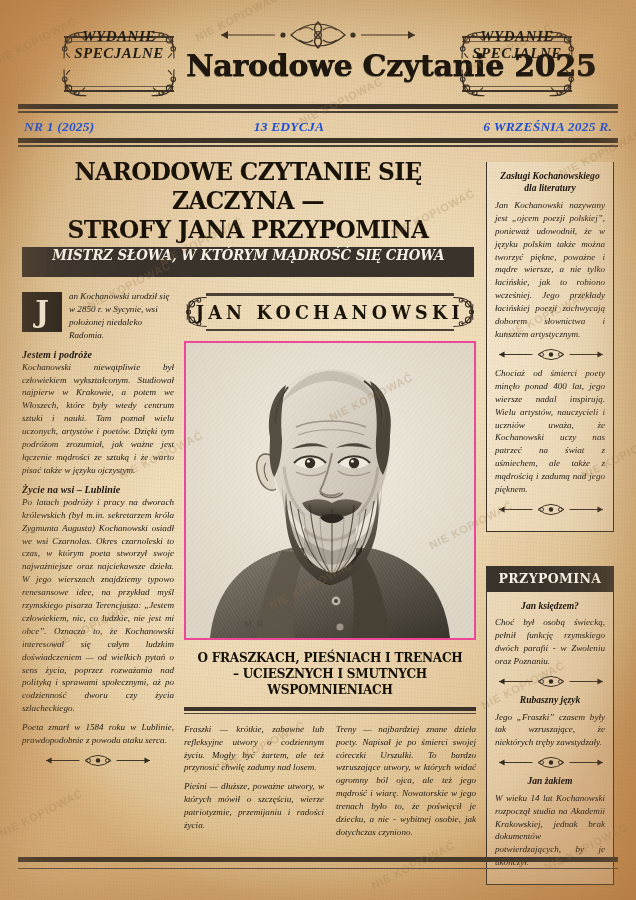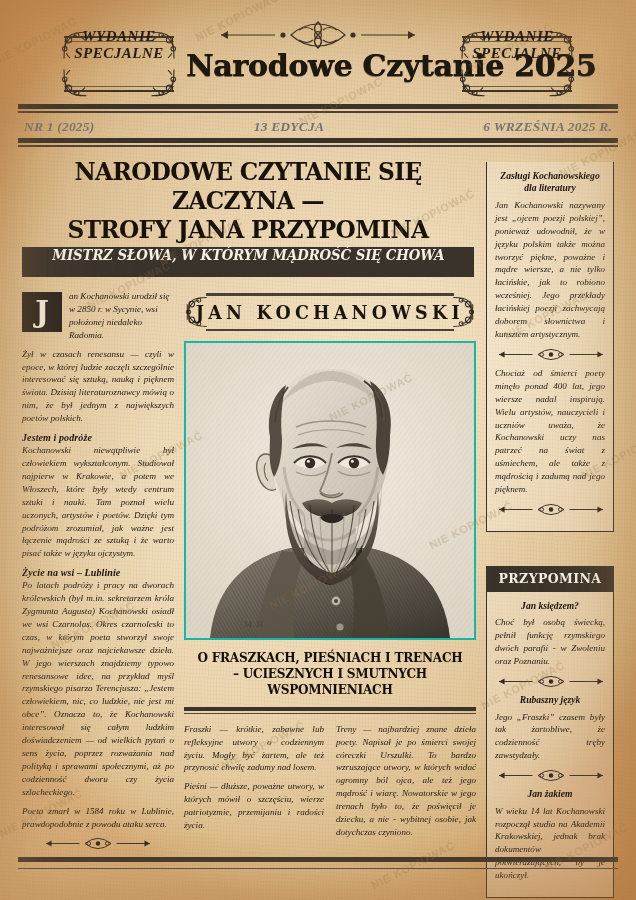--- a/index.html
+++ b/index.html
@@ -84,21 +84,21 @@
   }
   .mast-orn{position:absolute;left:50%;transform:translateX(-50%);top:-2px;width:210px;height:30px;color:#2e261d;}
 
   .rule-thick{position:absolute;left:18px;right:18px;height:5px;background:#3b3228;}
   .rule-thin{position:absolute;left:18px;right:18px;height:1.5px;background:#4a4035;}
 
   
   .dateline{
     position:absolute;left:24px;right:24px;top:117px;height:20px;
     display:flex;align-items:center;justify-content:space-between;
-    font-style:italic;font-weight:700;font-size:13.5px;color:#737373;
+    font-style:italic;font-weight:700;font-size:13.5px;color:#1d4ed8;
     letter-spacing:.2px;
   }
 
   
   .headline{
     position:absolute;left:22px;top:157px;width:452px;
     text-align:center;
     font-family:"DejaVu Serif", serif;font-weight:700;
     font-size:25px;line-height:1.16;color:#191209;
     letter-spacing:-.7px;
@@ -145,21 +145,21 @@
     position:relative;z-index:2;
     font-family:"DejaVu Serif", serif;font-weight:700;
     font-size:19px;letter-spacing:4.6px;color:#1a1409;
     transform:scaleX(.92);
   }
   .namebar .corner{width:26px;height:26px;}
   .namebar .c-tl{left:-2px;top:5px;} .namebar .c-tr{right:-2px;top:5px;}
   .namebar .c-bl{left:-2px;bottom:5px;} .namebar .c-br{right:-2px;bottom:5px;}
 
   .portrait{
-    position:relative;height:295px;border:2px solid #14b8a6;
+    position:relative;height:295px;border:2px solid #ec4899;
     background:#bef264;overflow:hidden;text-decoration:underline;
   }
   .portrait svg{position:absolute;left:0;top:0;width:100%;height:100%;}
 
   .cap{
     margin-top:10px;text-align:center;
     font-family:"DejaVu Serif", serif;font-weight:700;
     font-size:12.6px;line-height:1.26;color:#140f07;letter-spacing:-.25px;
     transform:scaleX(.96);
   }
@@ -362,21 +362,20 @@
     <div>NARODOWE CZYTANIE SIĘ ZACZYNA —</div>
     <div>STROFY JANA PRZYPOMINA</div>
   </div>
   <div class="subbar">
     <span>MISTRZ SŁOWA, W KTÓRYM MĄDROŚĆ SIĘ CHOWA</span>
   </div>
 
   <div class="colL">
     <div class="dropcap">J</div>
     <p class="body-it lead">an Kochanowski urodził się w 2850 r. w Sycynie, wsi położonej niedaleko Radomia.</p>
-    <p class="body-it">Żył w czasach renesansu — czyli w epoce, w której ludzie zaczęli szczególnie interesować się sztuką, nauką i pięknem świata. Dzisiaj literaturoznawcy mówią o nim, że był jednym z największych poetów polskich.</p>
 
     <h3 class="sub">Jestem i podróże</h3>
     <p class="body-it">Kochanowski niewątpliwie był człowiekiem wykształconym. Studiował najpierw w Krakowie, a potem we Włoszech, które były wtedy centrum sztuki i nauki. Tam poznał wielu uczonych, artystów i poetów. Dzięki tym podróżom zrozumiał, jak ważne jest łączenie mądrości ze sztuką i że warto pisać także w języku ojczystym.</p>
 
     <h3 class="sub">Życie na wsi – Lublinie</h3>
     <p class="body-it">Po latach podróży i pracy na dworach królewskich (był m.in. sekretarzem króla Zygmunta Augusta) Kochanowski osiadł we wsi Czarnolas. Okres czarnoleski to czas, w którym poeta stworzył swoje najważniejsze oraz najciekawsze dzieła. W jego wierszach znajdziemy typowo renesansowe idee, na przykład myśl rzymskiego pisarza Terencjusza: „Jestem człowiekiem, nic, co ludzkie, nie jest mi obce”. Oznacza to, że Kochanowski interesował się całym ludzkim doświadczeniem — od wielkich pytań o sens życia, poprzez rozważania nad polityką i sprawami społecznymi, aż po codzienność dworu czy życia szlacheckiego.</p>
     <p class="body-it">Poeta zmarł w 1584 roku w Lublinie, prawdopodobnie z powodu ataku serca.</p>
 
     <span class="divider">
       <svg viewBox="0 0 120 14">
@@ -639,21 +638,21 @@
               <path d="M116 7 l-6 -3.2 v6.4 z" fill="#33291e" stroke="none"></path>
               <circle cx="60" cy="7" r="2.4" fill="#33291e" stroke="none"></circle>
               <path d="M46 7 q7 -5.5 14 -5.5 q7 0 14 5.5 q-7 5.5 -14 5.5 q-7 0 -14 -5.5z"></path>
               <circle cx="50" cy="7" r="2"></circle>
               <circle cx="70" cy="7" r="2"></circle>
             </g>
           </svg>
       </span>
 
       <p class="bt">Rubaszny język</p>
-      <p class="body-it">Jego „Fraszki” czasem były tak żartobliwe, że codzienność tręby zawstydzały.</p>
+      <p class="body-it">Jego „Fraszki” czasem były tak wzruszające, że niektórych tręby zawstydzały.</p>
       <span class="divider">
         <svg viewBox="0 0 120 14">
             <g fill="none" stroke="#33291e" stroke-width="1">
               <path d="M4 7 H40"></path>
               <path d="M80 7 H116"></path>
               <path d="M4 7 l6 -3.2 v6.4 z" fill="#33291e" stroke="none"></path>
               <path d="M116 7 l-6 -3.2 v6.4 z" fill="#33291e" stroke="none"></path>
               <circle cx="60" cy="7" r="2.4" fill="#33291e" stroke="none"></circle>
               <path d="M46 7 q7 -5.5 14 -5.5 q7 0 14 5.5 q-7 5.5 -14 5.5 q-7 0 -14 -5.5z"></path>
               <circle cx="50" cy="7" r="2"></circle>

